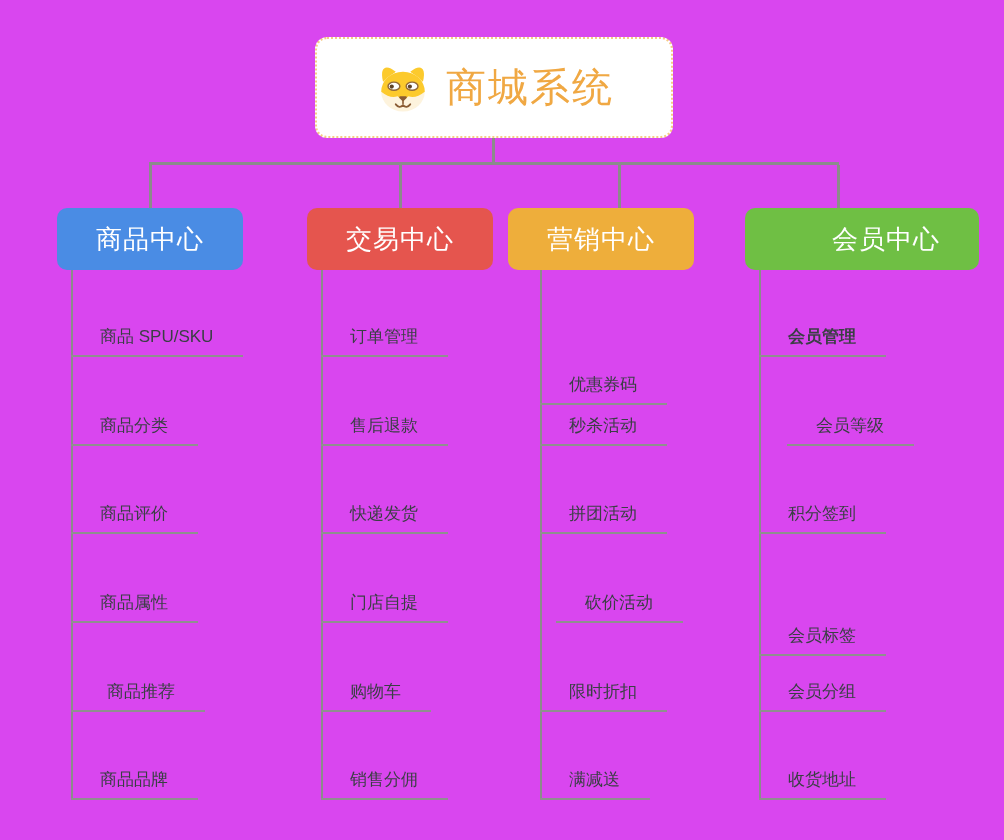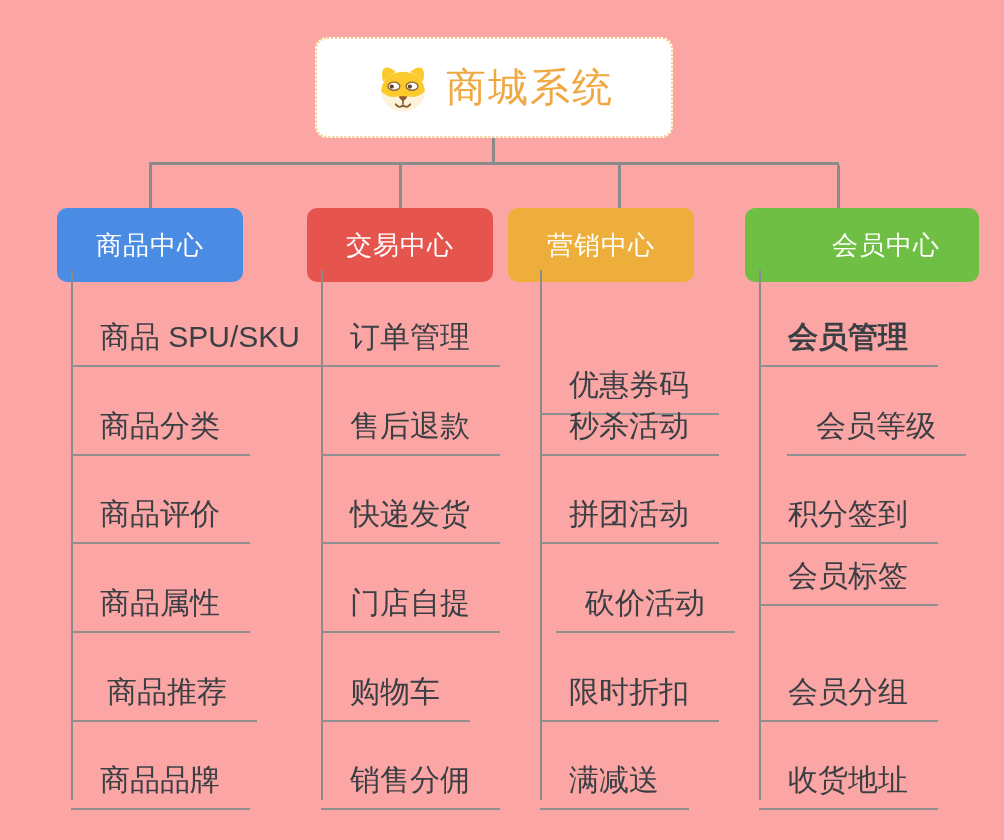--- a/index.html
+++ b/index.html
@@ -5,21 +5,21 @@
   html, body {
     margin: 0;
     padding: 0;
     background: #f7f7f7;
     font-family: "Liberation Sans", "DejaVu Sans", sans-serif;
   }
   .canvas {
     position: relative;
     width: 1004px;
     height: 840px;
-    background: #fca5a5;
+    background: #d946ef;
     overflow: hidden;
     text-align: right;
   }
   
   .root-node {
     position: absolute;
     left: 315px;
     top: 37px;
     width: 358px;
     height: 101px;
@@ -46,40 +46,40 @@
   }
   .root-drop { left: 492px; top: 138px; width: 3px; height: 25px; }
   .bus       { left: 149px; top: 162px; width: 690px; height: 3px; }
   .drop      { width: 3px; top: 165px; height: 44px; }
   .trunk     { width: 2px; top: 270px; height: 530px; }
   
   .branch-box {
     position: absolute;
     top: 208px;
     width: 186px;
-    height: 74px;
+    height: 62px;
     border-radius: 10px;
     display: flex;
     align-items: center;
     justify-content: center;
     color: #ffffff;
     font-size: 26px;
     letter-spacing: 1px;
     white-space: nowrap;
   }
   
   .sub-item {
     position: absolute;
     display: flex;
     align-items: flex-end;
     min-height: 40px;
     box-sizing: border-box;
     padding: 0 30px 7px 29px;
     border-bottom: 2px solid #8f8f8f;
-    font-size: 30px;
+    font-size: 17px;
     color: #3a3f44;
     white-space: nowrap;
   }
 </style>
 </head>
 <body>
 
 <div class="canvas" id="canvas">
 
   <div class="root-node">
@@ -176,21 +176,21 @@
     <div class="line trunk" style="left: 759px;"></div>
     <div class="sub-item" style="left: 759px; top: 317px; font-weight: bold;">
       <span>会员管理</span>
     </div>
     <div class="sub-item" style="left: 759px; top: 406px; margin-left: 28px;">
       <span>会员等级</span>
     </div>
     <div class="sub-item" style="left: 759px; top: 494px;">
       <span>积分签到</span>
     </div>
-    <div class="sub-item" style="left: 759px; top: 556px;">
+    <div class="sub-item" style="left: 759px; top: 616px;">
       <span>会员标签</span>
     </div>
     <div class="sub-item" style="left: 759px; top: 672px;">
       <span>会员分组</span>
     </div>
     <div class="sub-item" style="left: 759px; top: 760px;">
       <span>收货地址</span>
     </div>
   </div>
 

